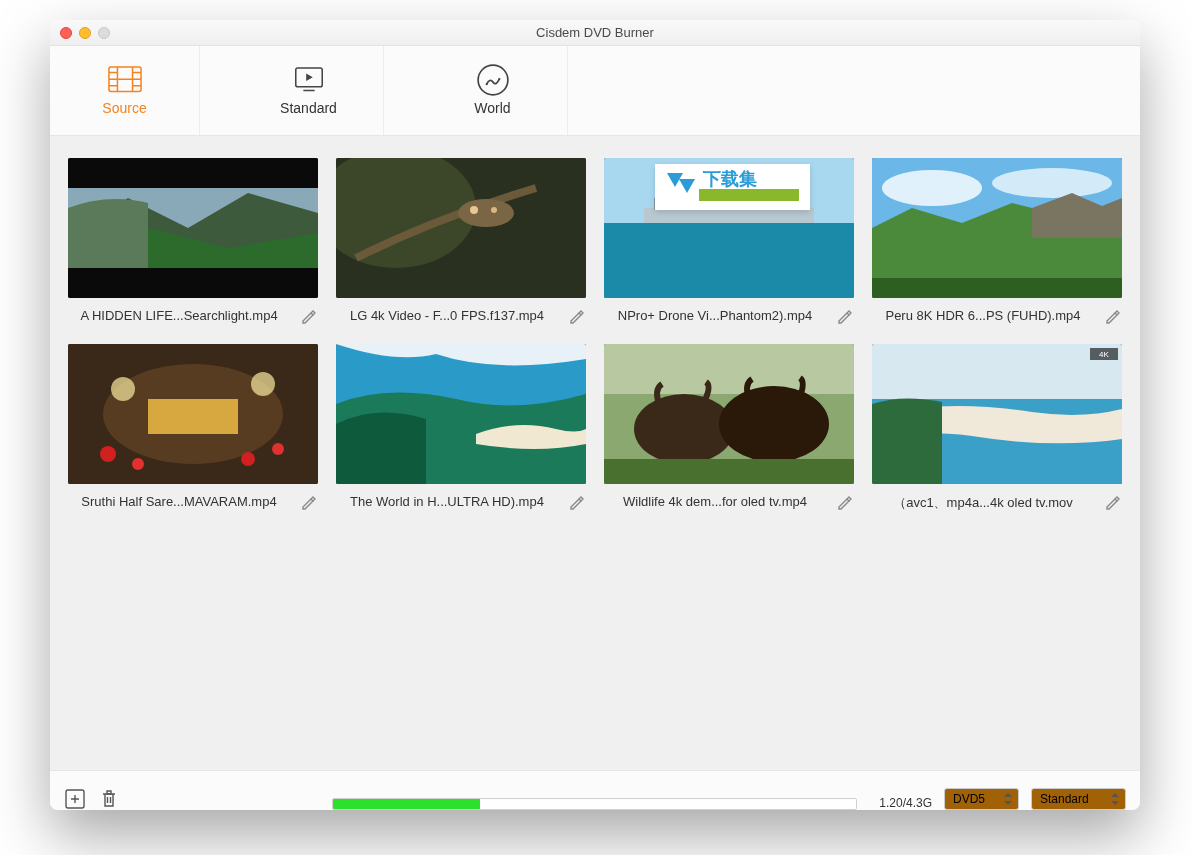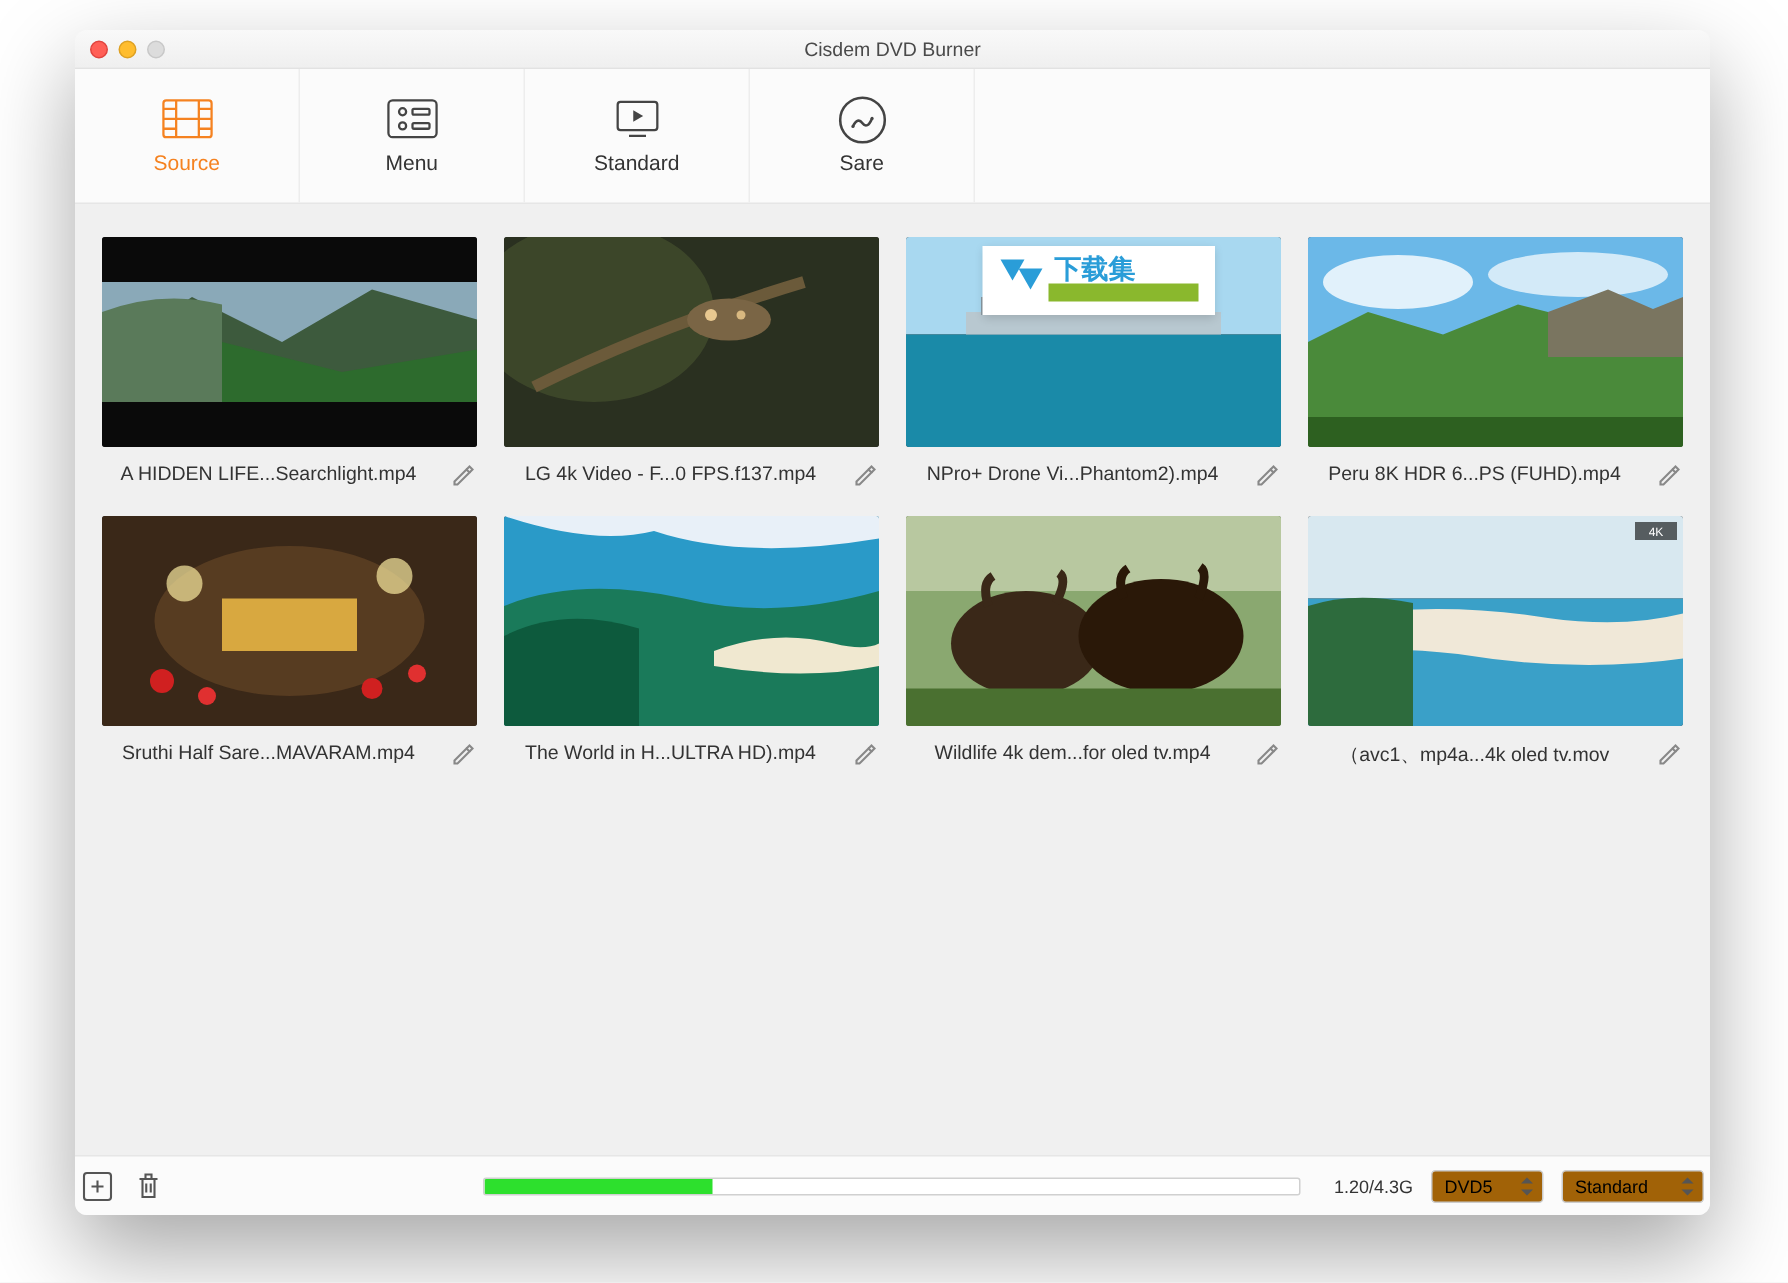--- a/index.html
+++ b/index.html
@@ -42,20 +42,21 @@
 .dot.green { background:#dcdcdc; border:0.5px solid #c8c8c8; }
 .title {
   position:absolute; left:0; right:0; text-align:center;
   font-size:13px; color:#4a4a4a;
 }
 .tabs {
   height: 90px;
   background: #fbfbfb;
   border-bottom: 1px solid #e6e6e6;
   display: flex;
+  gap: 34px;
 }
 .tab {
   width: 150px;
   display: flex;
   flex-direction: column;
   align-items: center;
   justify-content: center;
   gap: 6px;
   border-right: 1px solid #ededed;
   cursor: pointer;
@@ -95,22 +96,22 @@
 }
 .pencil {
   width:18px; height:18px; flex:none; margin-left:10px; cursor:pointer;
 }
 .pencil svg { stroke:#888; stroke-width:1.4; fill:none; }
 .footer {
   height: 40px;
   background: #fbfbfb;
   border-top: 1px solid #e6e6e6;
   display:flex;
-  align-items:center;
-  padding: 0 4px;
+  align-items:flex-end;
+  padding: 0 14px;
   gap: 12px;
 }
 .ftr-btn { width:22px; height:22px; cursor:pointer; display:flex; align-items:center; justify-content:center; }
 .ftr-btn svg { stroke:#555; stroke-width:1.4; fill:none; }
 .progress {
   flex:1;
   height:12px;
   border:1px solid #d0d0d0;
   border-radius:2px;
   background:#fff;
@@ -167,49 +168,37 @@
             <line x1="1" y1="21" x2="10" y2="21"></line>
             <line x1="26" y1="7" x2="35" y2="7"></line>
             <line x1="26" y1="21" x2="35" y2="21"></line>
           </svg>
       </div>
       <div class="label">Source</div>
     </div>
     <div class="tab">
       <div class="icon">
         <svg viewBox="0 0 36 28">
-            <rect x="1" y="1" width="34" height="26" rx="3"></rect>
-            <circle cx="11" cy="9" r="2.5"></circle>
-            <circle cx="11" cy="19" r="2.5"></circle>
-            <rect x="18" y="7" width="12" height="4" rx="1"></rect>
-            <rect x="18" y="17" width="12" height="4" rx="1"></rect>
-          </svg>
-      </div>
-      <div class="label">Menu</div>
-    </div>
-    <div class="tab">
-      <div class="icon">
-        <svg viewBox="0 0 36 28">
             <rect x="4" y="2" width="28" height="20" rx="2"></rect>
             <polygon points="15,8 22,12 15,16" fill="#444" stroke="none"></polygon>
             <line x1="12" y1="26" x2="24" y2="26"></line>
           </svg>
       </div>
       <div class="label">Standard</div>
     </div>
     <div class="tab">
       <div class="icon">
         <svg viewBox="0 0 32 32">
             <circle cx="16" cy="16" r="14"></circle>
             <path d="M10 20 Q 13 14 16 18 Q 19 22 22 15"></path>
             <circle cx="10" cy="20" r="1" fill="#444" stroke="none"></circle>
             <circle cx="22" cy="15" r="1" fill="#444" stroke="none"></circle>
           </svg>
       </div>
-      <div class="label">Sare</div>
+      <div class="label">World</div>
     </div>
   </div>
 
   <div class="content">
     <div class="grid">
 
       <div class="card">
         <div class="thumb">
           <svg viewBox="0 0 250 140" preserveAspectRatio="xMidYMid slice">
               <rect width="250" height="30" fill="#0a0a0a"></rect>

